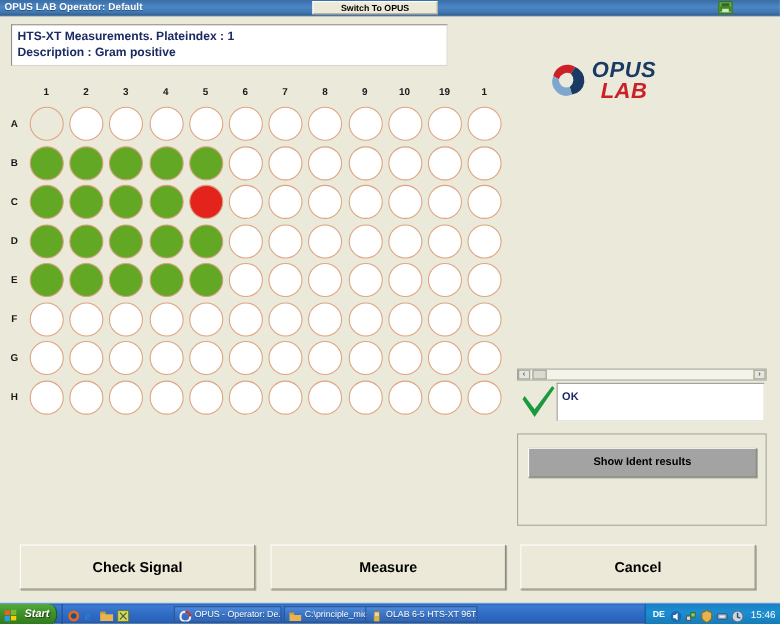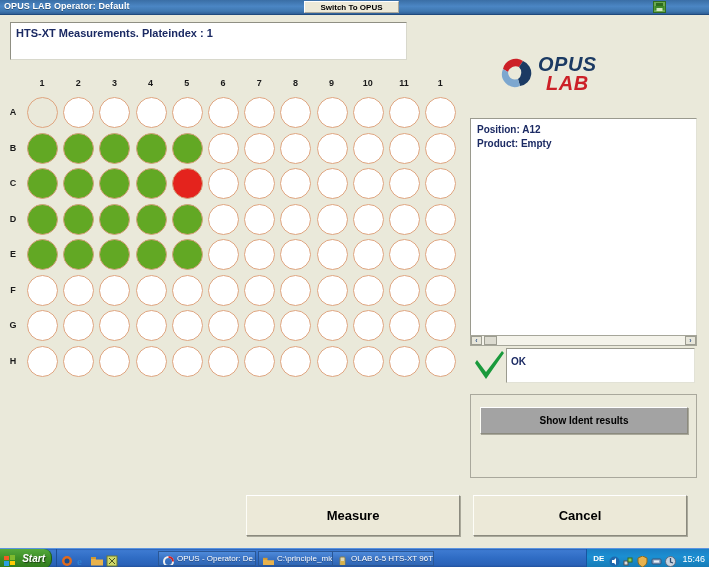--- a/index.html
+++ b/index.html
@@ -18,21 +18,21 @@
     background: linear-gradient(to bottom, #3a6ea5 0%, #4b86c4 45%, #3f77b0 80%, #2f5f96 100%);
     border-bottom: 1px solid #1f4a7d;
   }
   #titlebar-text {
     position: absolute; left: 4px; top: 1px;
     font-size: 9px; font-weight: bold; color: #ffffff;
     letter-spacing: 0.1px; white-space: nowrap;
     text-shadow: 0 1px 0 rgba(0,0,0,0.35);
   }
   #switch-opus-btn {
-    position: absolute; left: 304px; top: 1px; width: 95px; height: 12px;
+    position: absolute; left: 284px; top: 1px; width: 114px; height: 12px;
     background: #ece9d8;
     border: 1px solid #aaa79a;
     border-top-color: #ffffff; border-left-color: #ffffff;
     font-size: 8px; font-weight: bold; color: #000;
     text-align: center; line-height: 11px; cursor: pointer;
     font-family: "Liberation Sans", sans-serif;
     padding: 0;
   }
   #tray-printer-icon {
     position: absolute; right: 43px; top: 1px; width: 13px; height: 12px;
@@ -229,20 +229,21 @@
       <rect x="0.5" y="4" width="10" height="4" fill="#3d8a27"></rect>
       <rect x="2.5" y="6" width="6" height="3" fill="#cfe8bf"></rect>
     </svg>
   </div>
 </div>
 
 <div id="app">
 
   <div id="header-box">
     <div class="header-line">HTS-XT Measurements. Plateindex : 1</div>
+    <div class="header-line">Description : Gram positive</div>
   </div>
 
   <div id="logo">
     <div id="logo-mark">
       <svg width="34" height="34" viewBox="0 0 34 34">
         <path d="M5 12 A13 13 0 0 1 25 4 L21 10 A8 8 0 0 0 10 15 Z" fill="#cc2027"></path>
         <path d="M25 4 A13 13 0 0 1 22 29 L20 22 A8 8 0 0 0 21 10 Z" fill="#1b3a63"></path>
         <path d="M22 29 A13 13 0 0 1 5 12 L10 15 A8 8 0 0 0 20 22 Z" fill="#7da7cf"></path>
         <circle cx="16.5" cy="16.5" r="6" fill="#eae9da"></circle>
       </svg>
@@ -257,21 +258,21 @@
       <div class="col-label" style="left: 32px; top: 8px;">1</div>
       <div class="col-label" style="left: 68.2px; top: 8px;">2</div>
       <div class="col-label" style="left: 104.4px; top: 8px;">3</div>
       <div class="col-label" style="left: 140.6px; top: 8px;">4</div>
       <div class="col-label" style="left: 176.8px; top: 8px;">5</div>
       <div class="col-label" style="left: 213px; top: 8px;">6</div>
       <div class="col-label" style="left: 249.2px; top: 8px;">7</div>
       <div class="col-label" style="left: 285.4px; top: 8px;">8</div>
       <div class="col-label" style="left: 321.6px; top: 8px;">9</div>
       <div class="col-label" style="left: 357.8px; top: 8px;">10</div>
-      <div class="col-label" style="left: 394px; top: 8px;">11</div>
+      <div class="col-label" style="left: 394px; top: 8px;">19</div>
       <div class="col-label" style="left: 430.2px; top: 8px;">1</div>
       <div class="row-label" style="left: 6px; top: 37px;">A</div>
       <div class="row-label" style="left: 6px; top: 72.5px;">B</div>
       <div class="row-label" style="left: 6px; top: 108px;">C</div>
       <div class="row-label" style="left: 6px; top: 143.5px;">D</div>
       <div class="row-label" style="left: 6px; top: 179px;">E</div>
       <div class="row-label" style="left: 6px; top: 214.5px;">F</div>
       <div class="row-label" style="left: 6px; top: 250px;">G</div>
       <div class="row-label" style="left: 6px; top: 285.5px;">H</div>
       <div class="well empty" style="left: 27px; top: 27px;"></div>
@@ -365,24 +366,20 @@
       <div class="well white" style="left: 171.8px; top: 275.5px;"></div>
       <div class="well white" style="left: 208px; top: 275.5px;"></div>
       <div class="well white" style="left: 244.2px; top: 275.5px;"></div>
       <div class="well white" style="left: 280.4px; top: 275.5px;"></div>
       <div class="well white" style="left: 316.6px; top: 275.5px;"></div>
       <div class="well white" style="left: 352.8px; top: 275.5px;"></div>
       <div class="well white" style="left: 389px; top: 275.5px;"></div>
       <div class="well white" style="left: 425.2px; top: 275.5px;"></div>
     </div>
 
-  <div id="info-panel">
-    <div class="info-line">Position: A12</div>
-    <div class="info-line">Product: Empty</div>
-  </div>
   <div id="info-scrollbar">
     <div class="sb-btn" id="sb-left">‹</div>
     <div id="sb-thumb"></div>
     <div class="sb-btn" id="sb-right">›</div>
   </div>
 
   <div id="status-row">
     <div id="check-icon">
       <svg width="34" height="32" viewBox="0 0 34 32">
         <path d="M3 13 L5 10 L14 22 L30 1 L32 3 L14 29 Z" fill="#1a9a3c"></path>
@@ -390,20 +387,21 @@
     </div>
     <div id="ok-box">
       <span id="ok-text">OK</span>
     </div>
   </div>
 
   <div id="ident-panel">
     <button id="show-ident-btn">Show Ident results</button>
   </div>
 
+  <button class="big-btn" id="btn-check-signal">Check Signal</button>
   <button class="big-btn" id="btn-measure">Measure</button>
   <button class="big-btn" id="btn-cancel">Cancel</button>
 </div>
 
 <div id="taskbar">
   <div id="start-btn">
     <span id="start-flag">
       <svg width="11" height="11" viewBox="0 0 11 11">
         <rect x="0" y="1" width="5" height="4" fill="#f35b25"></rect>
         <rect x="6" y="0" width="5" height="5" fill="#7fba2e"></rect>

